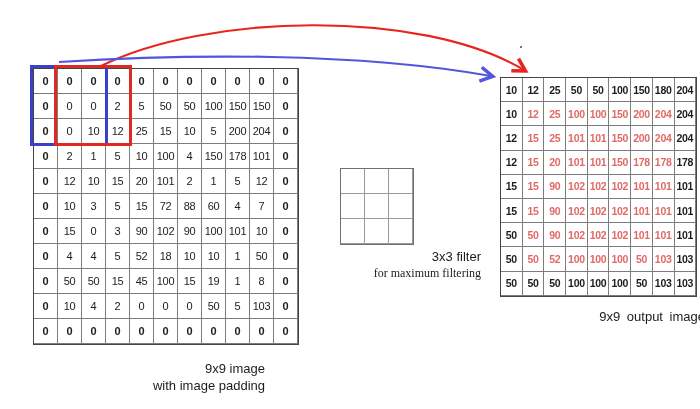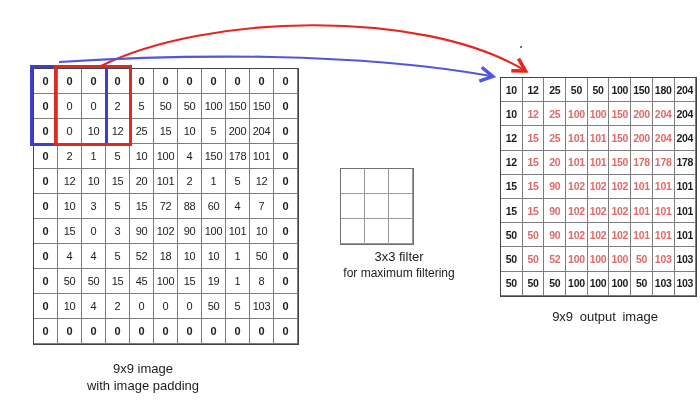--- a/index.html
+++ b/index.html
@@ -25,24 +25,24 @@
   }
   #padded-grid{left:33px;top:68px;grid-template-columns:repeat(11,24px);grid-auto-rows:25px;font-size:11px;}
   #output-grid{left:500px;top:77px;grid-template-columns:repeat(9,21.7px);grid-auto-rows:24.2px;font-size:10.5px;}
   #filter-grid{left:340px;top:168px;grid-template-columns:repeat(3,24px);grid-auto-rows:25px;border-color:#6f6f6f;}
   #filter-grid .cell{border-color:#9a9a9a;}
   .cell.bold{font-weight:700;}
   .cell.red{color:var(--red-text);font-weight:600;}
   .window-box{position:absolute;box-sizing:border-box;background:transparent;}
   #blue-window{left:30px;top:65px;width:78px;height:81px;border:3px solid var(--window-blue);z-index:2;}
   #red-window{left:54px;top:65px;width:78px;height:81px;border:3px solid var(--window-red);z-index:3;}
-  .caption{position:absolute;text-align:center;line-height:17px;color:var(--black-text);}
-  #padded-label{left:28px;top:360px;width:230px;font-size:13px;}
+  .caption{position:absolute;text-align:right;line-height:17px;color:var(--black-text);}
+  #padded-label{left:35px;top:360px;width:230px;font-size:13px;}
   #filter-label{left:317px;top:249px;width:164px;font-size:13px;line-height:16px;}
-  #filter-label .line2{font-size:12px;}
+  #filter-label .line2{font-size:12px;font-family:Liberation Serif, serif;}
   #output-label{left:505px;top:308px;width:200px;font-size:13px;word-spacing:3px;}
   #arrows{position:absolute;left:0;top:0;width:700px;height:409px;z-index:4;pointer-events:none;}
   #dot-artifact{position:absolute;left:520px;top:46px;width:2px;height:2px;background:#444;border-radius:50%;z-index:1;}
 </style>
 </head>
 <body>
 
 <div class="stage">
 
   <div id="padded-grid" class="grid">

